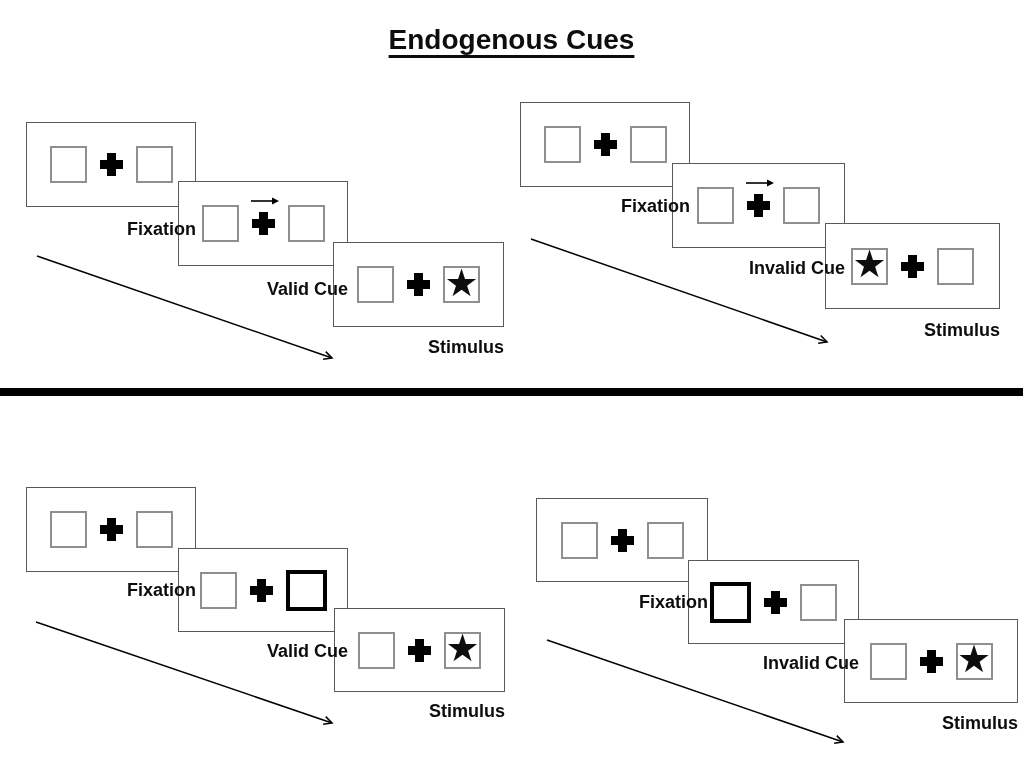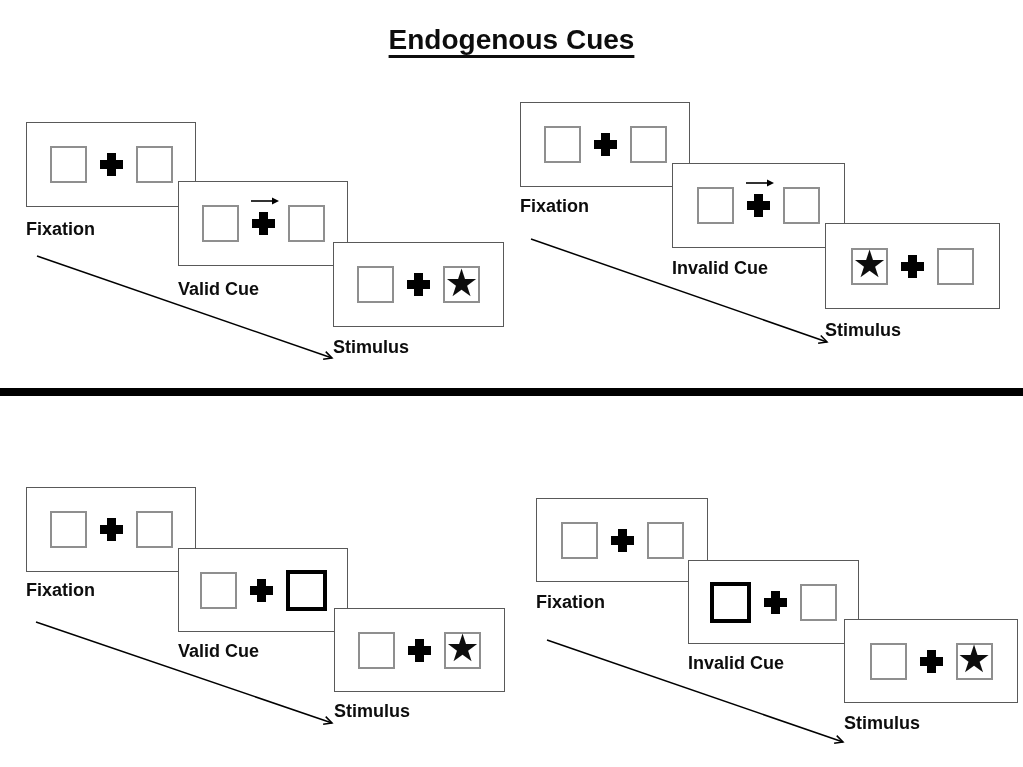--- a/index.html
+++ b/index.html
@@ -23,21 +23,21 @@
     display:flex; align-items:center; justify-content:center; flex:0 0 auto;
   }
   .box.cued { width:41px; height:41px; border:4px solid #000000; }
   .star { font-size:38px; line-height:33px; color:#0d0d0d; margin-top:-3px; }
   .plus-wrap { position:relative; width:23px; height:23px; flex:0 0 auto; }
   .plus { position:absolute; inset:0; }
   .plus::before { content:""; position:absolute; left:0; right:0; top:7px; height:9px; background:#000; }
   .plus::after  { content:""; position:absolute; top:0; bottom:0; left:7px; width:9px; background:#000; }
   .cue-arrow { position:absolute; left:-2px; top:-17px; }
   .plabel {
-    position:absolute; text-align:left; font-size:18px; font-weight:bold;
+    position:absolute; text-align:right; font-size:18px; font-weight:bold;
     z-index:4; white-space:nowrap;
   }
   .tarrow { position:absolute; z-index:0; }
 </style>
 </head>
 <body>
 
 <div class="page">
 
   <div class="title" style="top:24px">Endogenous Cues</div>

